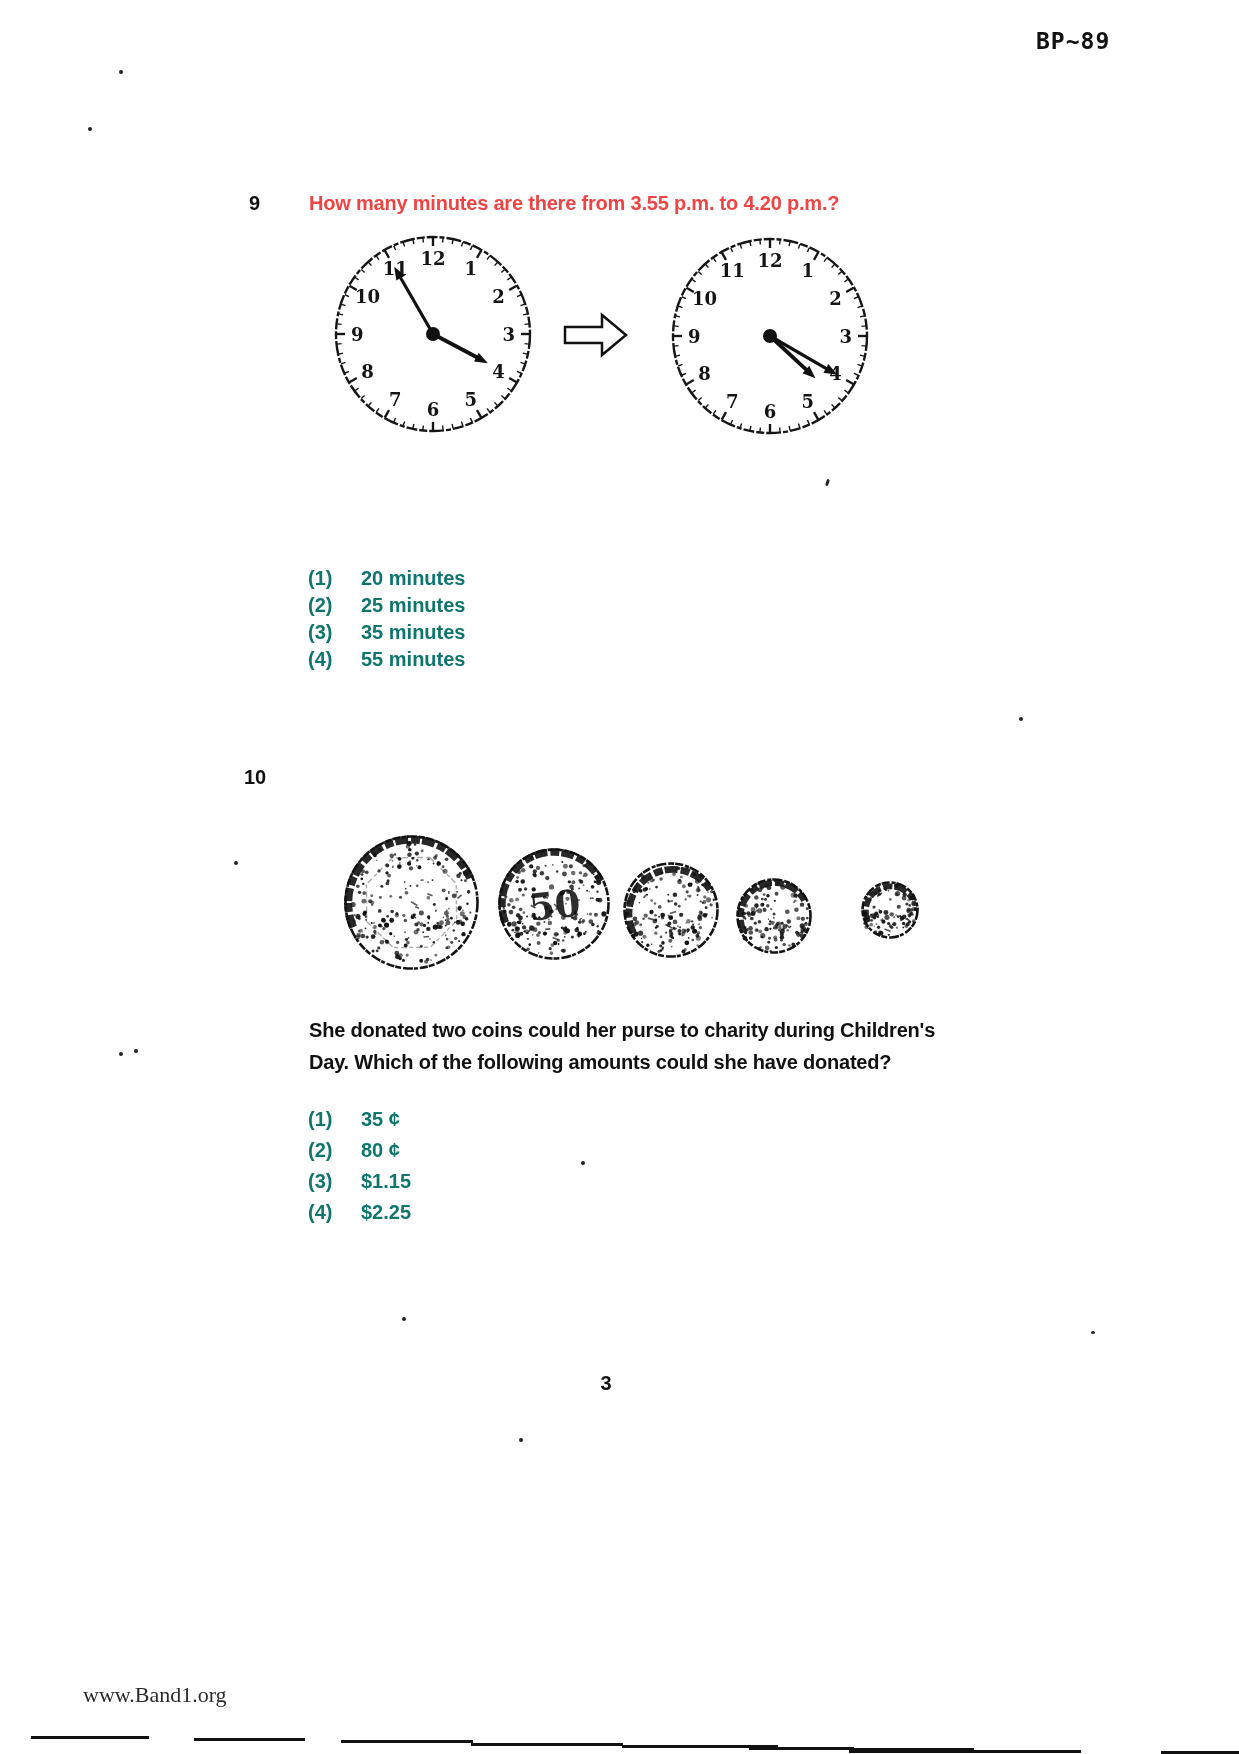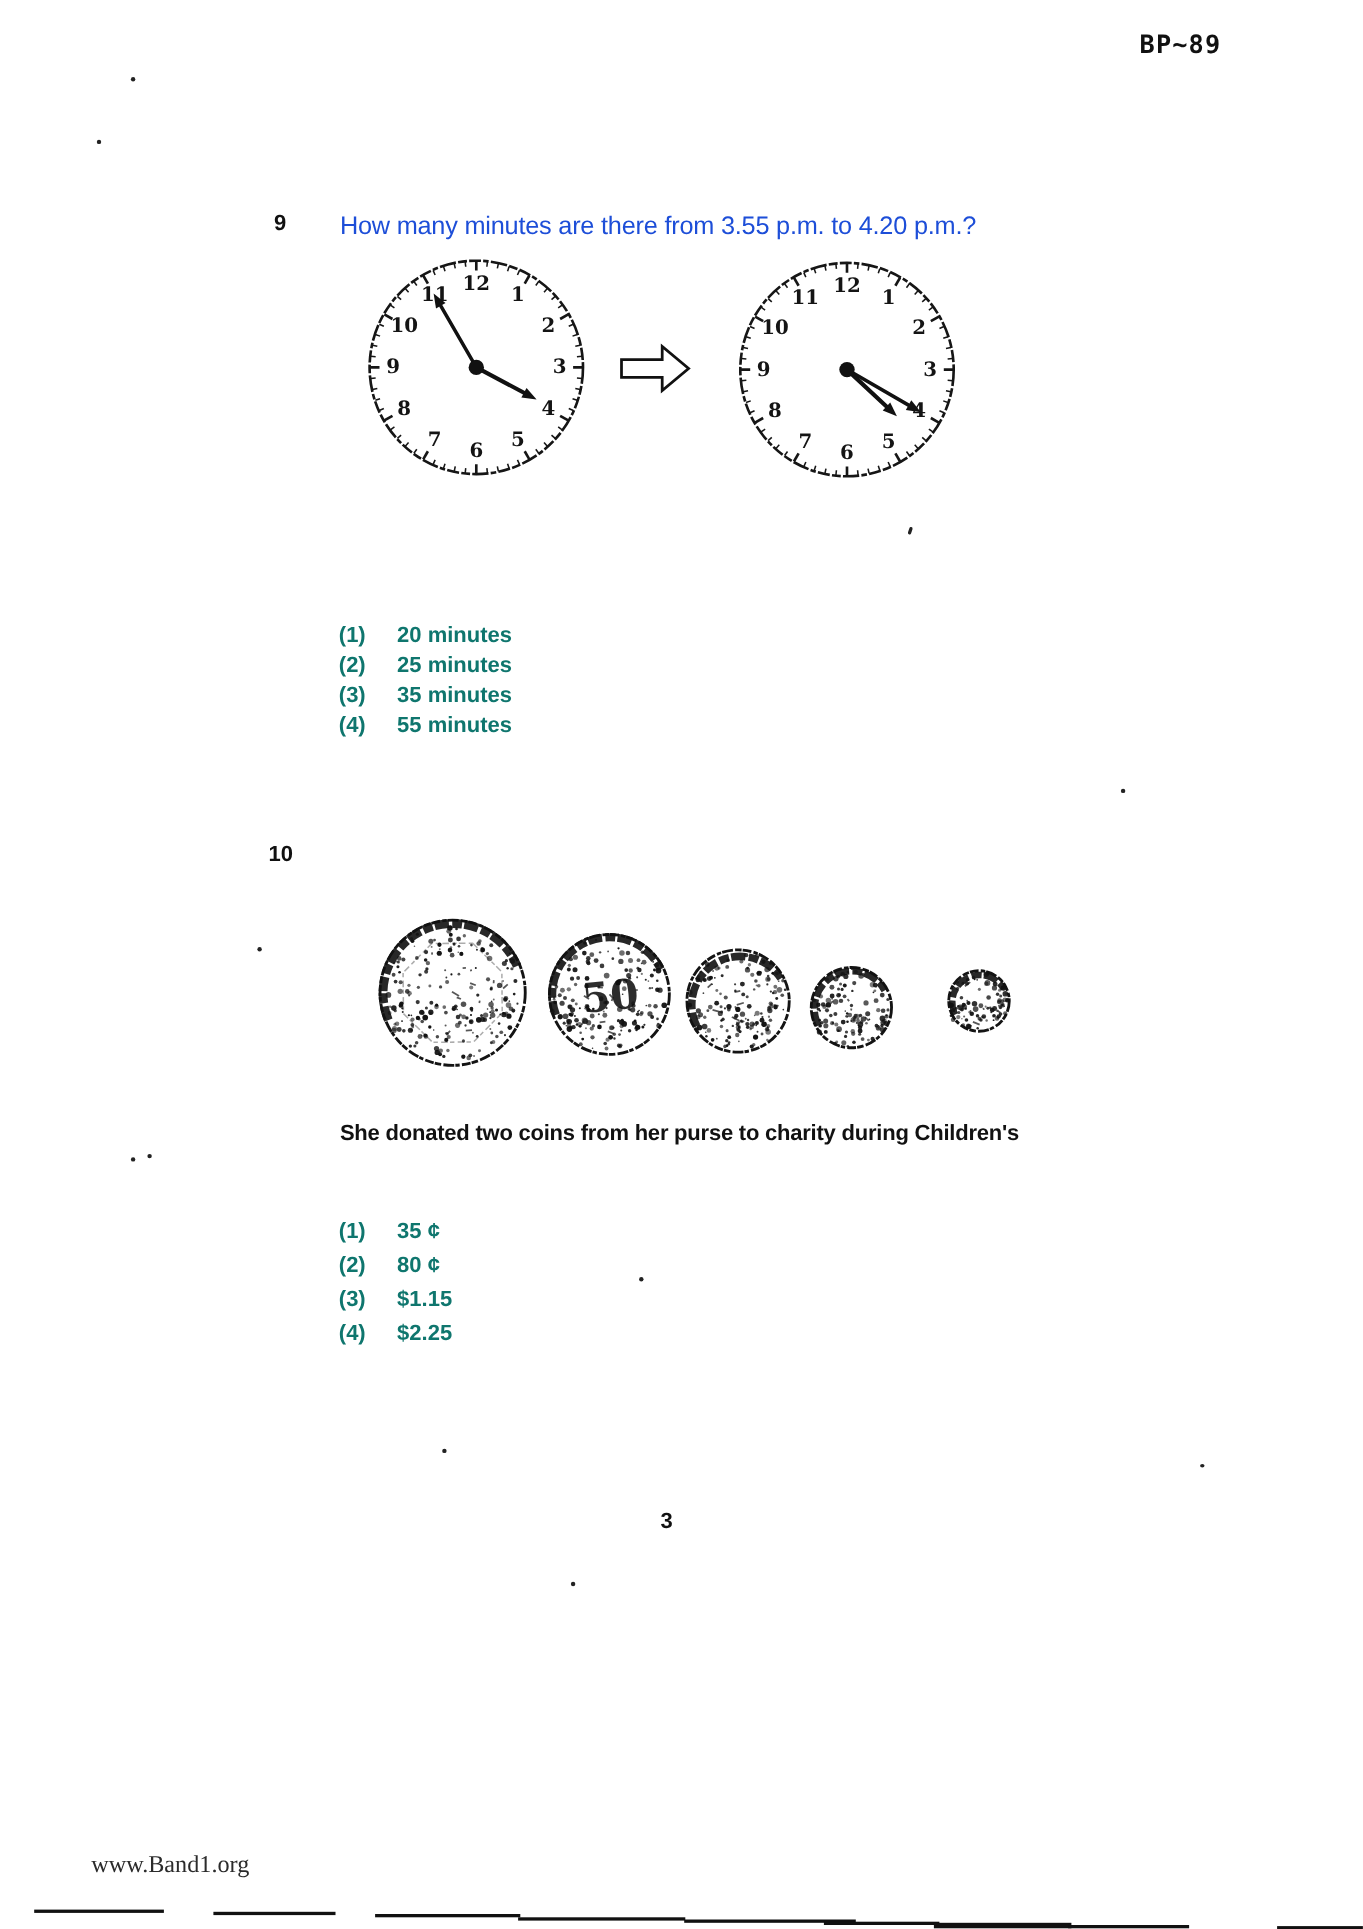--- a/index.html
+++ b/index.html
@@ -14,21 +14,21 @@
   }
   .header-code{
     position:absolute;left:1005px;top:28px;
     font-family:"DejaVu Sans Mono", monospace;
     font-size:23px;font-weight:bold;letter-spacing:1px;color:#111;
   }
   .qnum{
     position:absolute;font-size:20px;font-weight:700;color:#111;
   }
   .qtext{
-    position:absolute;font-size:23px;font-weight:400;color:#1d4ed8;
+    position:absolute;font-size:20px;font-weight:700;color:#ef4444;
     letter-spacing:-0.2px;white-space:nowrap;
   }
   .para{
     position:absolute;left:278px;top:1014px;width:700px;
     font-size:20px;font-weight:700;line-height:32px;color:#111;
     letter-spacing:-0.2px;
   }
   .options{
     position:absolute;left:277px;
   }
@@ -1026,21 +1026,22 @@
         <circle cx="40.614940427883845" cy="18.212181450291247" r="1.9946955877821892" fill="#111" opacity="0.5894890661351383"></circle>
         <circle cx="60.026178650499816" cy="32.92779728335167" r="0.8846810275688767" fill="#111" opacity="0.8781342188711279"></circle>
         <line x1="50.719073425769054" y1="42.75782101802445" x2="53.49346468437015" y2="44.63132808931089" stroke="#111" stroke-width="1.6" opacity="0.7"></line>
         <line x1="28.479536830321635" y1="52.929918204754564" x2="34.56986440752142" y2="55.42693129307029" stroke="#111" stroke-width="1.6" opacity="0.7"></line>
         <line x1="36.14240636377202" y1="48.35306478103335" x2="39.16846314099224" y2="48.79681369660135" stroke="#111" stroke-width="1.6" opacity="0.7"></line>
         <line x1="38.412871335254295" y1="42.064112352193696" x2="37.96608878867073" y2="40.25968618689607" stroke="#111" stroke-width="1.6" opacity="0.7"></line>
         <line x1="26.022002708376817" y1="16.852966630848456" x2="21.148007368878893" y2="20.641212591918517" stroke="#111" stroke-width="1.6" opacity="0.7"></line>
       </svg></div>
 
   <div class="para">
-    <div>She donated two coins from her purse to charity during Children's</div>
+    <div>She donated two coins could her purse to charity during Children's</div>
+    <div>Day. Which of the following amounts could she have donated?</div>
   </div>
 
   <div class="options q10" style="top:1104px;">
     <div class="opt-row">
       <span class="opt-label">(1)</span><span>35 ¢</span>
     </div>
     <div class="opt-row">
       <span class="opt-label">(2)</span><span>80 ¢</span>
     </div>
     <div class="opt-row">

